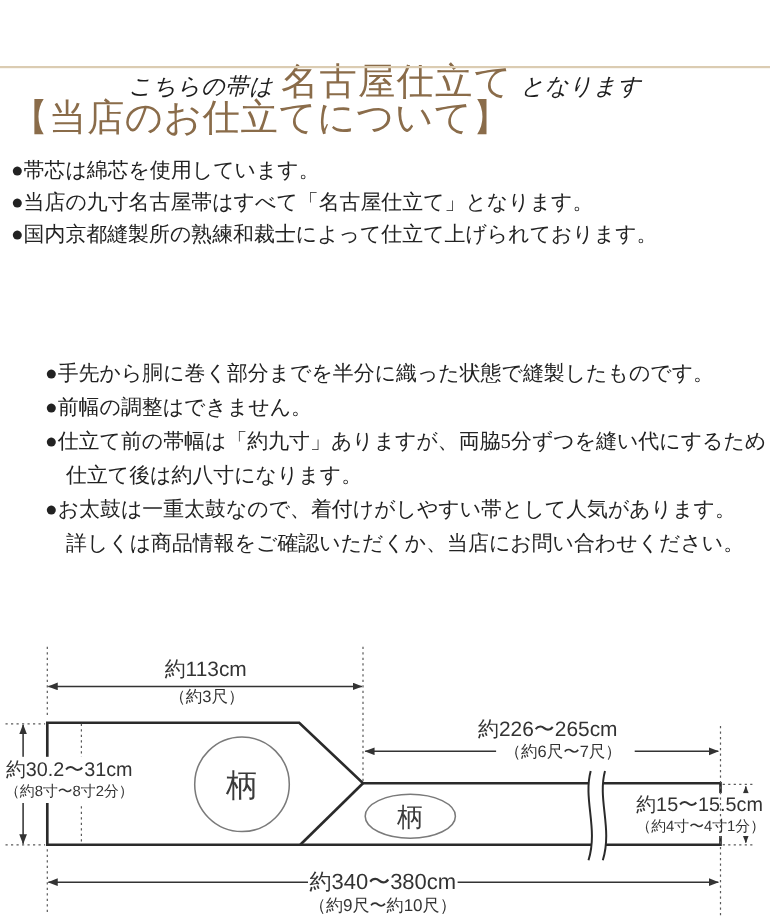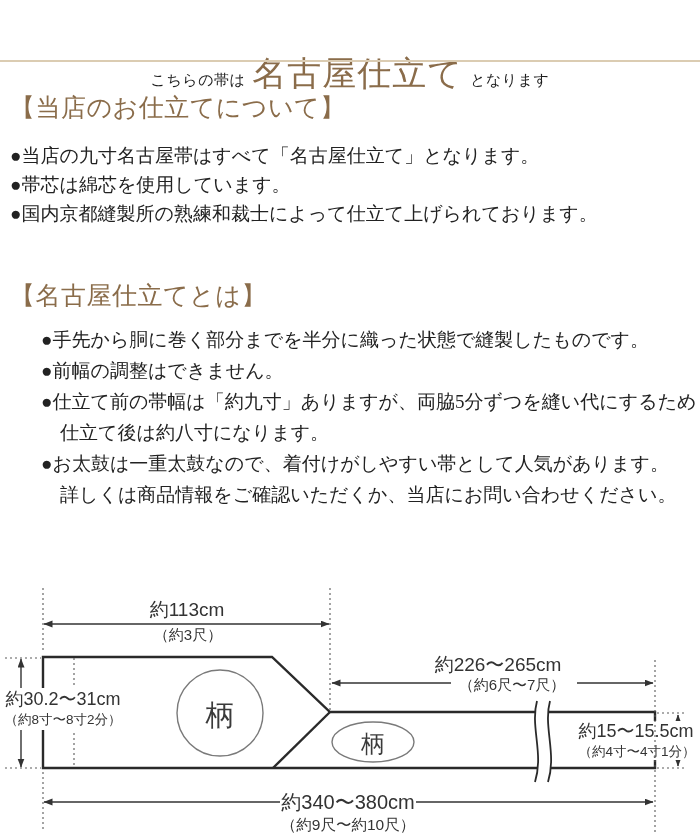--- a/index.html
+++ b/index.html
@@ -11,30 +11,30 @@
     overflow:hidden;
     font-family:"Liberation Serif","DejaVu Serif",serif;
     color:#1f1f1f;
   }
   
   .title-row{
     position:absolute;top:8px;left:0;width:700px;
     display:flex;justify-content:center;align-items:baseline;gap:7px;
     white-space:nowrap;
   }
-  .title-small{font-size:15px;color:#1c1c1c;letter-spacing:0.5px;}
+  .title-small{font-size:21px;color:#1c1c1c;letter-spacing:0.5px;font-style:italic;}
   .title-large{font-size:34px;color:#8a6c4a;letter-spacing:1px;font-weight:500;margin-top:43px;}
   .divider{
     position:absolute;top:60px;left:0;width:700px;height:2px;
     background:#dbccb2;
   }
   
   .sec-heading{
     position:absolute;left:10px;
-    font-size:25px;line-height:30px;color:#8a6c4a;
+    font-size:34px;line-height:30px;color:#8a6c4a;
     white-space:nowrap;letter-spacing:0.5px;
   }
   .sec-heading.h1{top:93px;}
   .sec-heading.h2{top:281px;}
   .bullet-list{
     position:absolute;left:10px;width:685px;
     font-size:19px;color:#222222;
     white-space:nowrap;letter-spacing:0px;
   }
   .bullet-list.l1{top:141px;line-height:29px;}
@@ -62,26 +62,25 @@
 
   <div class="title-row">
     <span class="title-small">こちらの帯は</span>
     <span class="title-large">名古屋仕立て</span>
     <span class="title-small">となります</span>
   </div>
   <div class="divider"></div>
 
   <div class="sec-heading h1">【当店のお仕立てについて】</div>
   <div class="bullet-list l1">
+    <div class="bullet-line">●帯芯は綿芯を使用しています。</div>
     <div class="bullet-line">●当店の九寸名古屋帯はすべて「名古屋仕立て」となります。</div>
-    <div class="bullet-line">●帯芯は綿芯を使用しています。</div>
     <div class="bullet-line">●国内京都縫製所の熟練和裁士によって仕立て上げられております。</div>
   </div>
 
-  <div class="sec-heading h2">【名古屋仕立てとは】</div>
   <div class="bullet-list l2">
     <div class="bullet-line">●手先から胴に巻く部分までを半分に織った状態で縫製したものです。</div>
     <div class="bullet-line">●前幅の調整はできません。</div>
     <div class="bullet-line">●仕立て前の帯幅は「約九寸」ありますが、両脇5分ずつを縫い代にするため</div>
     <div class="bullet-line cont">仕立て後は約八寸になります。</div>
     <div class="bullet-line">●お太鼓は一重太鼓なので、着付けがしやすい帯として人気があります。</div>
     <div class="bullet-line cont">詳しくは商品情報をご確認いただくか、当店にお問い合わせください。</div>
   </div>
 
   <svg class="diagram-svg" width="700" height="840" viewBox="0 0 700 840">

